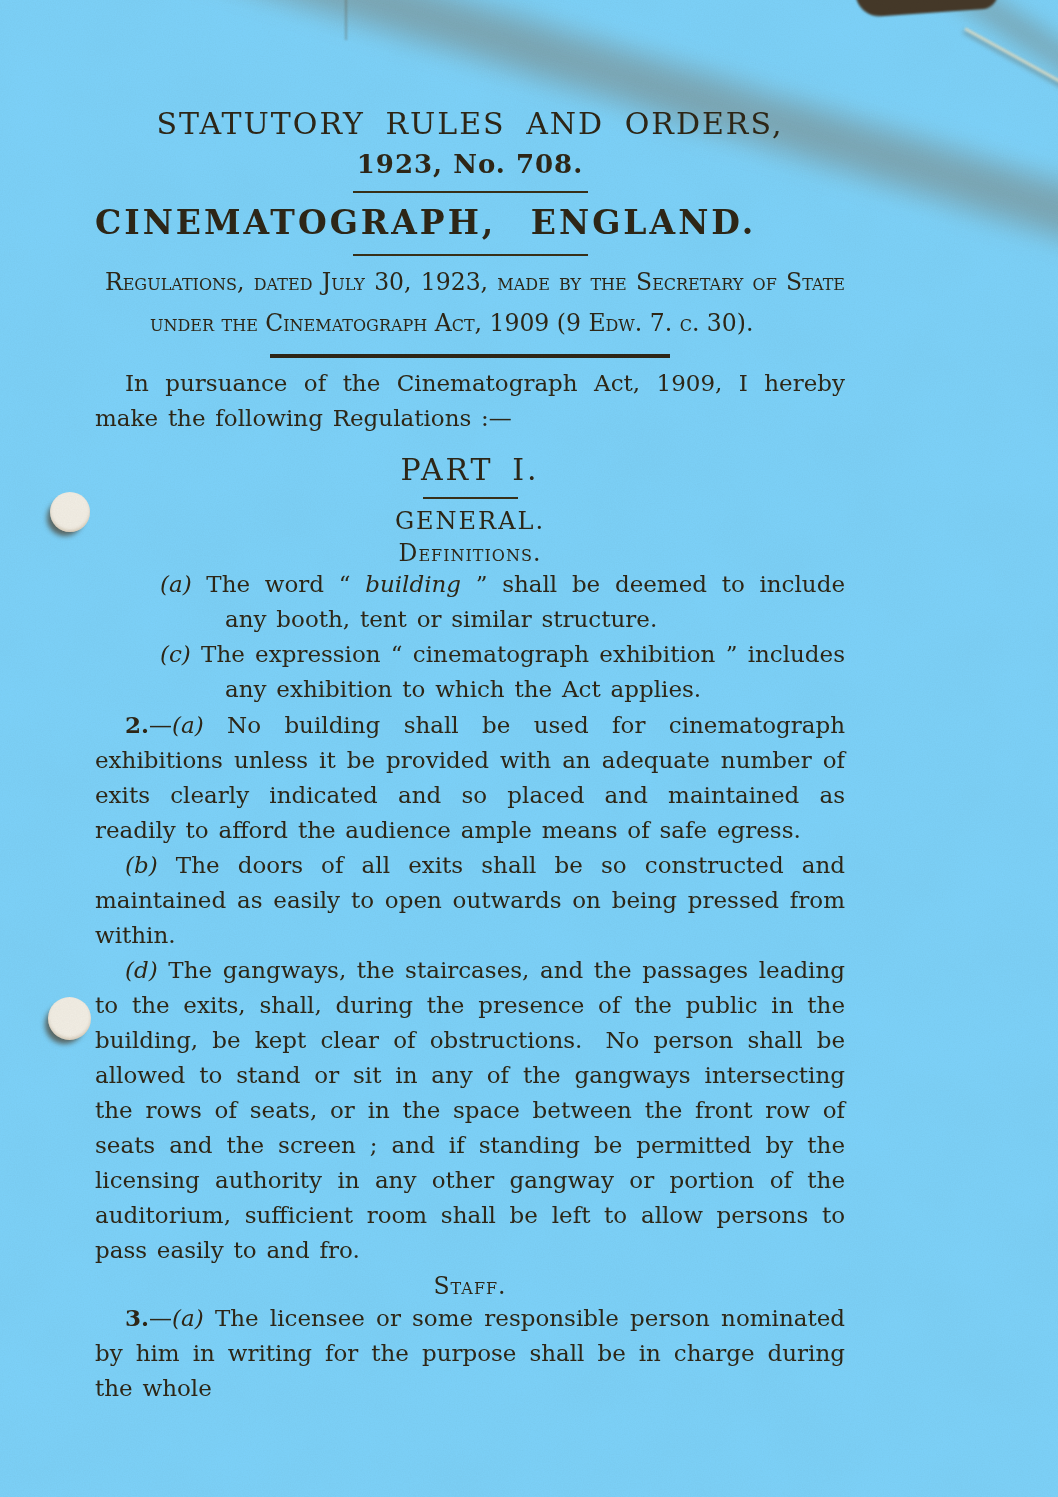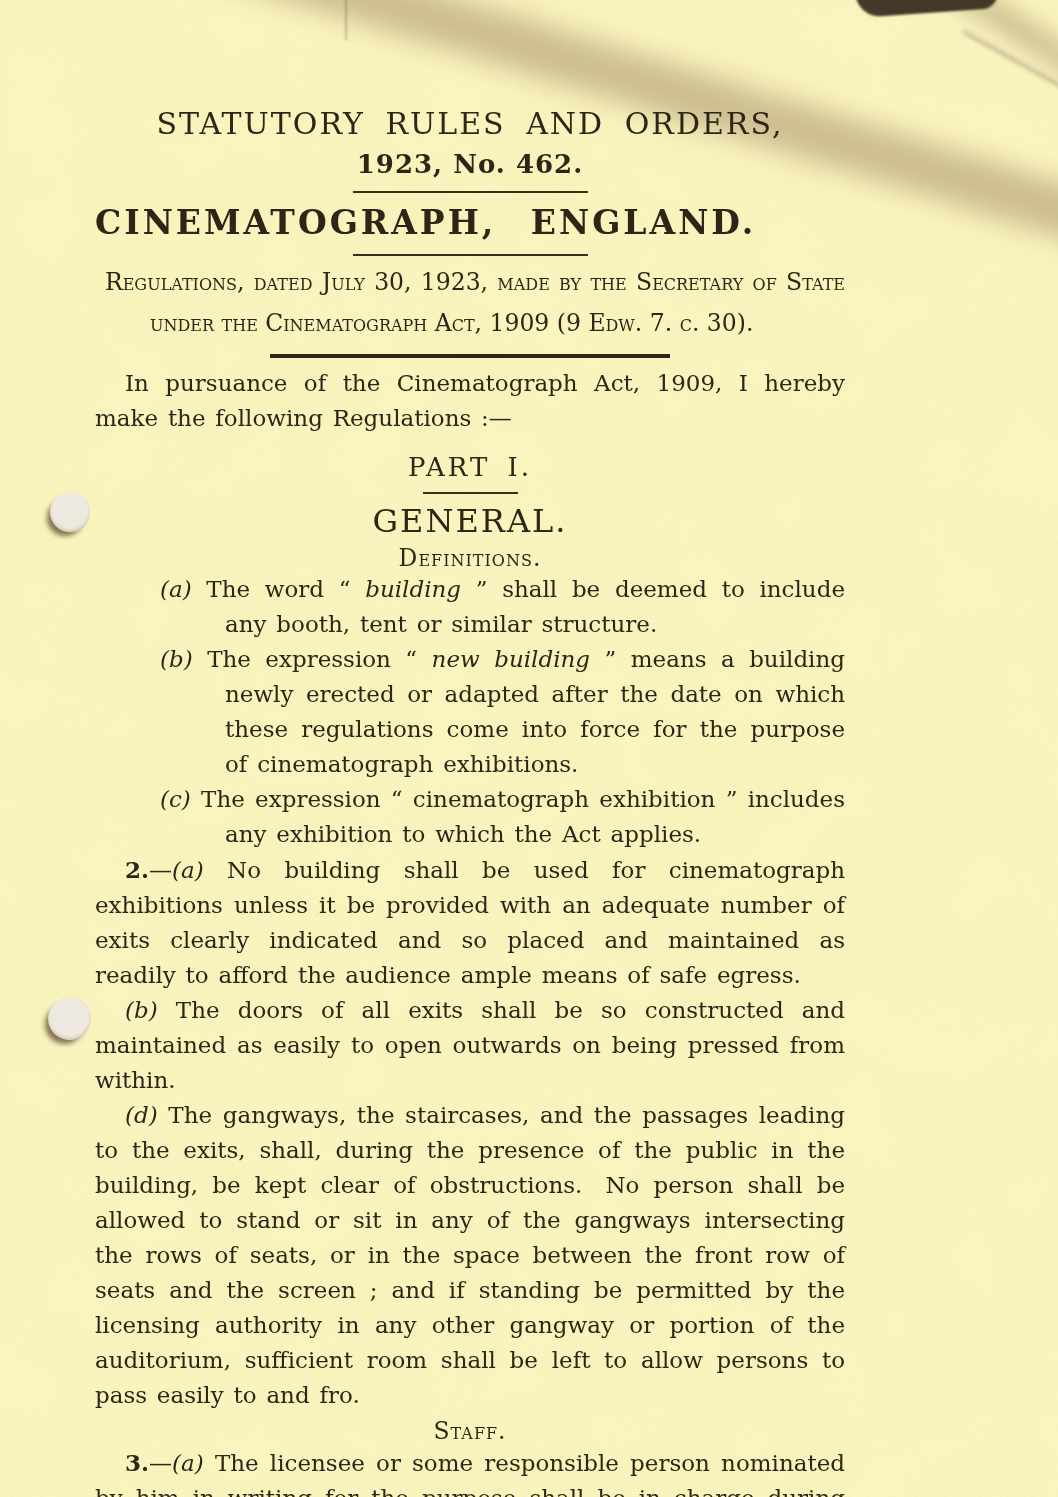--- a/index.html
+++ b/index.html
@@ -7,21 +7,21 @@
     position:relative; width:1058px; height:1497px; overflow:hidden;
     font-family:"DejaVu Serif", serif; color:#2e2717;
     background:
       linear-gradient(to bottom, rgba(95,75,50,0.30), rgba(95,75,50,0) 16px),
       linear-gradient(to top, rgba(238,228,200,0.55), rgba(238,228,200,0) 12px),
       linear-gradient(to right, rgba(100,80,55,0.18), rgba(100,80,55,0) 30px),
       linear-gradient(to left, rgba(100,80,55,0.22), rgba(100,80,55,0) 26px),
       radial-gradient(ellipse 900px 760px at 38% 58%, rgba(255,248,228,0.22), rgba(255,248,228,0) 72%),
       linear-gradient(160deg, rgba(175,145,105,0.14), rgba(0,0,0,0) 45%),
       #ccb convenient;
-    background-color:#fef9c3;
+    background-color:#7dd3fc;
   }
   .grain { position:absolute; inset:0; mix-blend-mode:multiply; opacity:.5; pointer-events:none; }
   .crease-main { position:absolute; left:-80px; top:-165px; width:1450px; height:52px;
     background:rgba(122,92,58,0.34); transform:rotate(17deg); transform-origin:left center;
     filter:blur(13px); }
   .crease-corner { position:absolute; left:900px; top:28px; width:280px; height:30px;
     background:rgba(120,90,55,0.26); transform:rotate(33deg); filter:blur(9px); }
   .corner-line { position:absolute; left:955px; top:66px; width:160px; height:3px;
     background:rgba(238,224,192,0.75); transform:rotate(29deg);
     box-shadow:0 3px 4px rgba(95,72,45,0.45); filter:blur(1px); }
@@ -42,24 +42,24 @@
   .rule { border:none; border-top:2px solid #383018; width:235px; margin:12px auto 10px; }
   .doc-title { font-size:33px; font-weight:700; letter-spacing:3px; word-spacing:20px;
     text-align:left; margin:4px 0 0; }
   .rule-2 { margin:12px auto 6px; }
   .preamble { font-variant:small-caps; font-size:23.5px; line-height:41px;
     padding-left:55px; text-indent:-45px; text-align:justify; margin:2px 0 0; }
   .thick-rule { border:none; border-top:4px solid #2e2616; width:400px; margin:10px auto 8px; }
   .body { font-size:23px; line-height:35px; text-align:justify; margin:0; word-spacing:2.5px; }
   .indent { text-indent:30px; }
   .intro { margin-top:6px; }
-  .part-heading { font-size:26px; font-weight:400; letter-spacing:3px; word-spacing:6px;
+  .part-heading { font-size:30px; font-weight:400; letter-spacing:3px; word-spacing:6px;
     text-align:center; margin:16px 0 0; }
   .short-rule { border:none; border-top:2px solid #383018; width:95px; margin:10px auto 8px; }
-  .general-heading { font-size:32px; font-weight:400; letter-spacing:2px; text-align:center;
+  .general-heading { font-size:24px; font-weight:400; letter-spacing:2px; text-align:center;
     margin:4px 0 1px; }
   .sub-heading { font-variant:small-caps; font-weight:400; font-size:23.5px; letter-spacing:1px;
     text-align:center; margin:4px 0 0; }
   .sub-heading.spaced { margin-top:10px; margin-bottom:4px; }
   .reg-intro { margin-top:4px; }
   .item { padding-left:130px; text-indent:-65px; margin:0; }
   .num { font-weight:700; }
   .lbl { font-style:italic; }
   .em { font-style:italic; }
 </style>
@@ -72,39 +72,38 @@
   <div class="crease-corner"></div>
   <div class="corner-line"></div>
   <div class="fold-notch"></div>
   <div class="fold-line-left"></div>
   <div class="hole hole-1"></div>
   <div class="hole hole-2"></div>
 
   <div class="content">
 
     <h1 class="series-title">STATUTORY RULES AND ORDERS,</h1>
-    <h2 class="issue-number">1923, No. 462.</h2>
+    <h2 class="issue-number">1923, No. 708.</h2>
     <hr class="rule">
     <h1 class="doc-title">CINEMATOGRAPH, ENGLAND.</h1>
     <hr class="rule rule-2">
 
     <p class="preamble">Regulations, dated July 30, 1923, made by the Secretary of State under the Cinematograph Act, 1909 (9 Edw. 7. c. 30).</p>
     <hr class="thick-rule">
 
     <p class="body indent intro">In pursuance of the Cinematograph Act, 1909, I hereby make the following Regulations :—</p>
 
     <h3 class="part-heading">PART I.</h3>
     <hr class="short-rule">
     <h3 class="general-heading">GENERAL.</h3>
     <h4 class="sub-heading">Definitions.</h4>
 
 
     <div>
       <p class="body item"><i class="lbl">(a)</i> <span>The word “ </span><i class="em">building</i><span> ” shall be deemed to include any booth, tent or similar structure.</span></p>
-      <p class="body item"><i class="lbl">(b)</i> <span>The expression “ </span><i class="em">new building</i><span> ” means a building newly erected or adapted after the date on which these regulations come into force for the purpose of cinematograph exhibitions.</span></p>
       <p class="body item"><i class="lbl">(c)</i> <span>The expression “ cinematograph exhibition ” includes any exhibition to which the Act applies.</span><i class="em"></i><span></span></p>
     </div>
 
 
     <p class="body indent"><b class="num">2.</b><span>—</span><i class="lbl">(a)</i> <span>No building shall be used for cinematograph exhibitions unless it be provided with an adequate number of exits clearly indicated and so placed and maintained as readily to afford the audience ample means of safe egress.</span></p>
     <p class="body indent"><i class="lbl">(b)</i> <span>The doors of all exits shall be so constructed and maintained as easily to open outwards on being pressed from within.</span></p>
     <p class="body indent"><i class="lbl">(d)</i> <span>The gangways, the staircases, and the passages leading to the exits, shall, during the presence of the public in the building, be kept clear of obstructions. No person shall be allowed to stand or sit in any of the gangways intersecting the rows of seats, or in the space between the front row of seats and the screen ; and if standing be permitted by the licensing authority in any other gangway or portion of the auditorium, sufficient room shall be left to allow persons to pass easily to and fro.</span></p>
 
     <h4 class="sub-heading">Staff.</h4>
 

